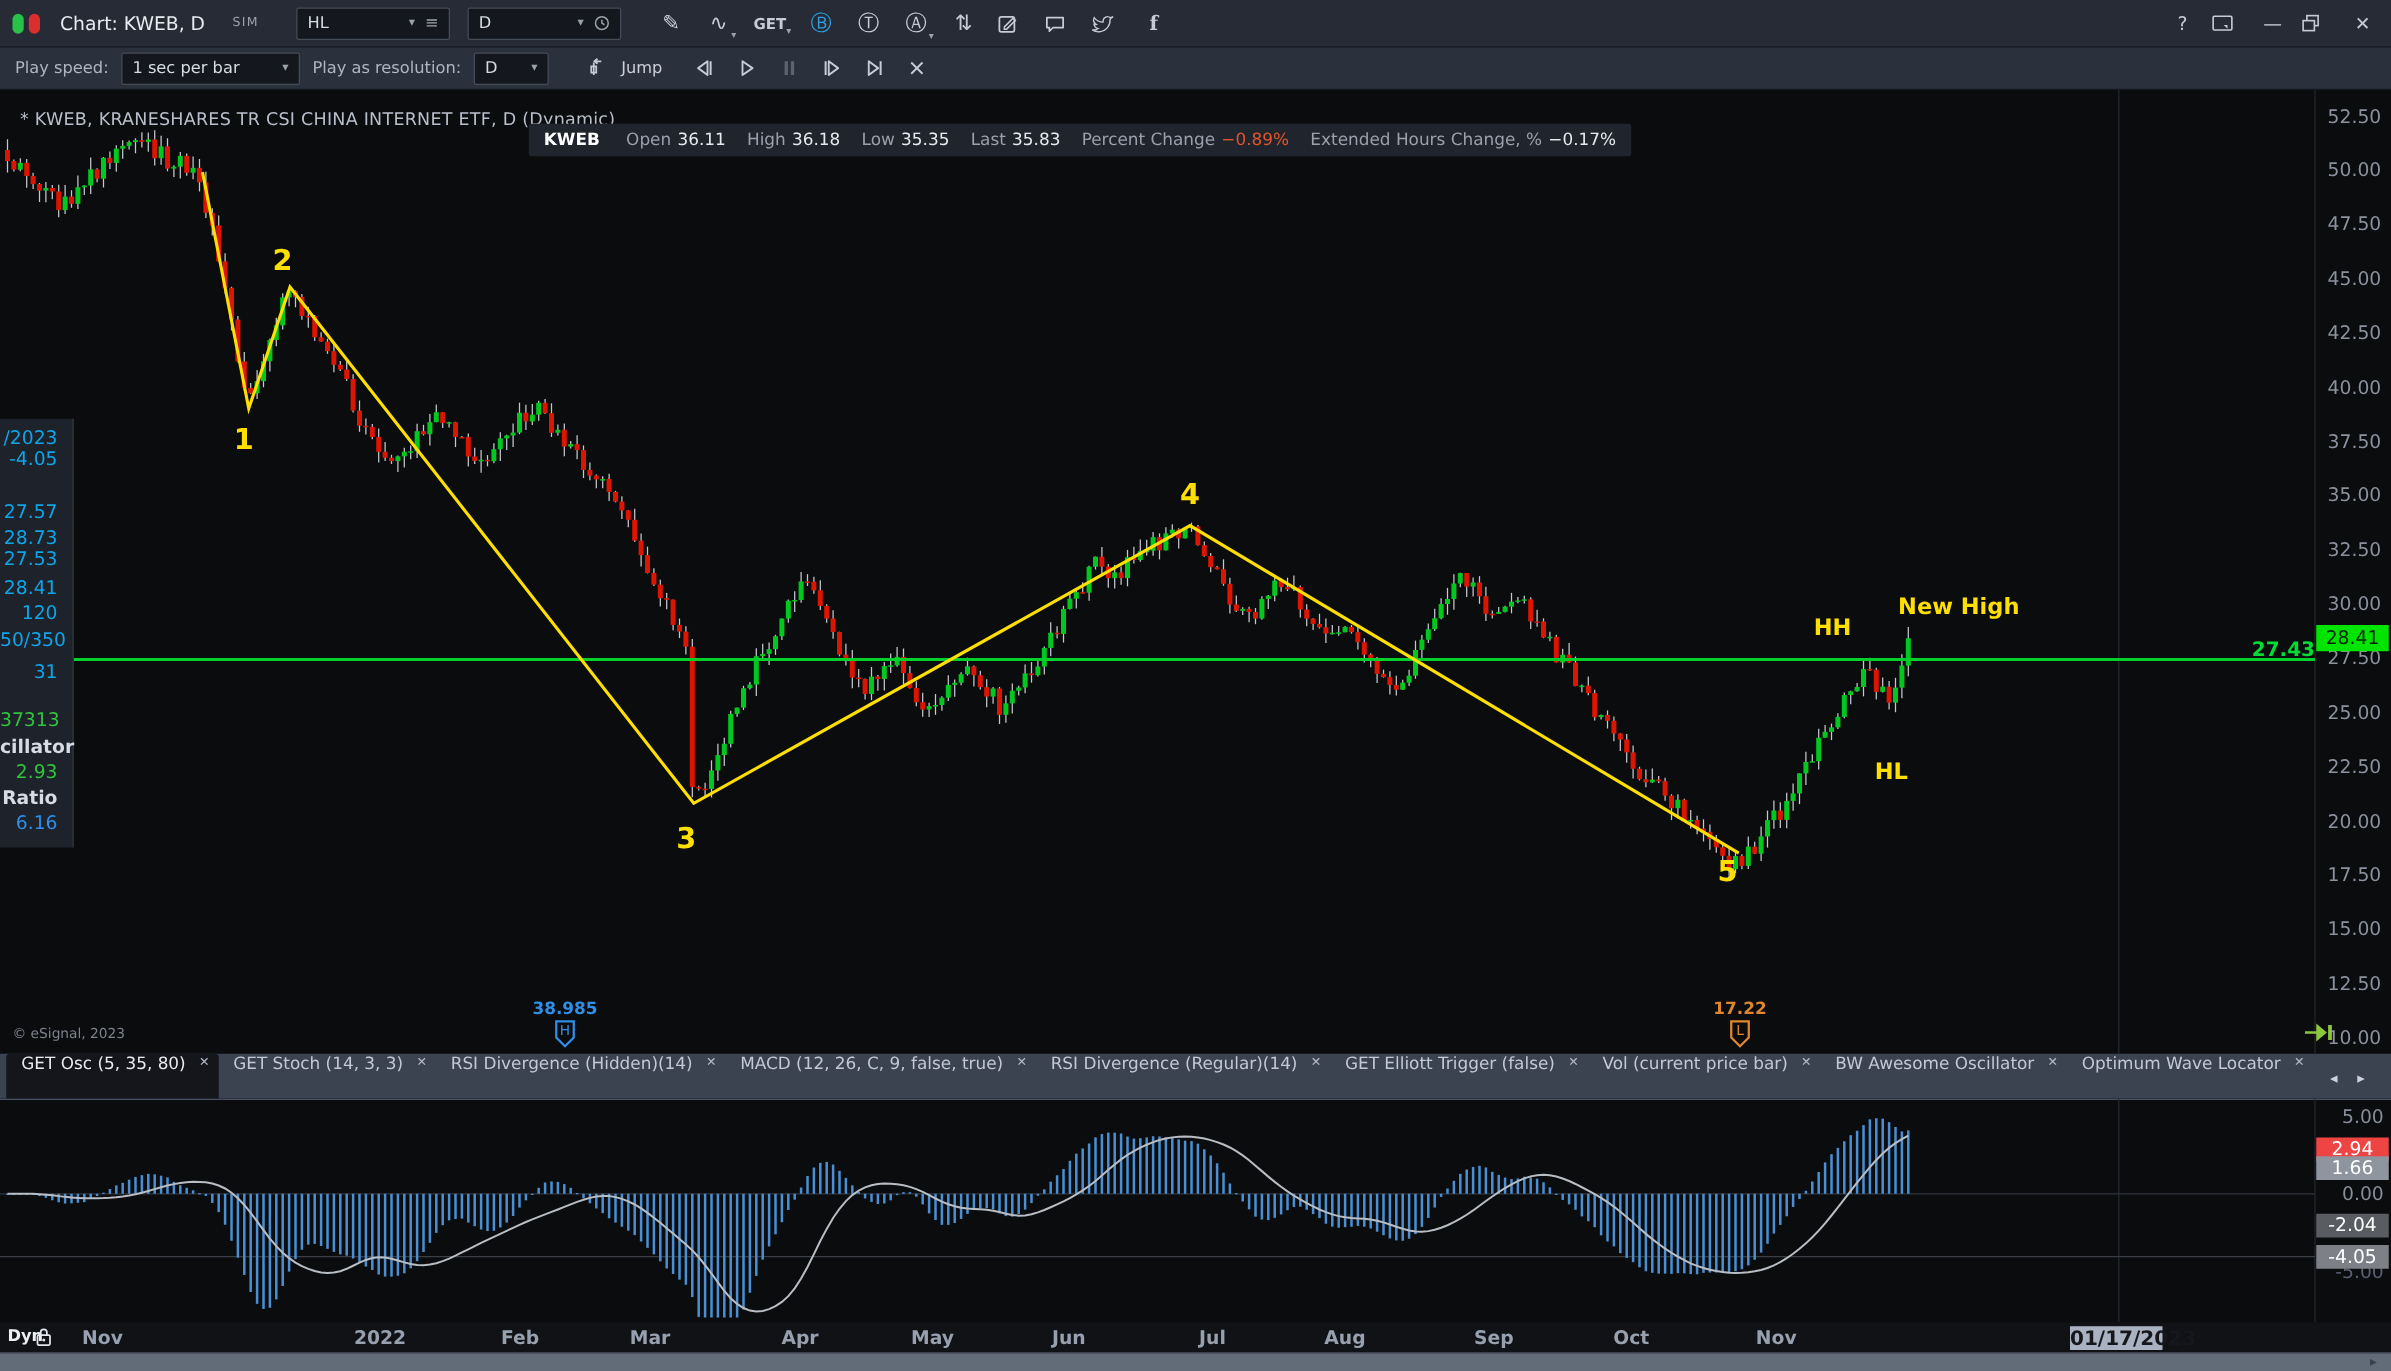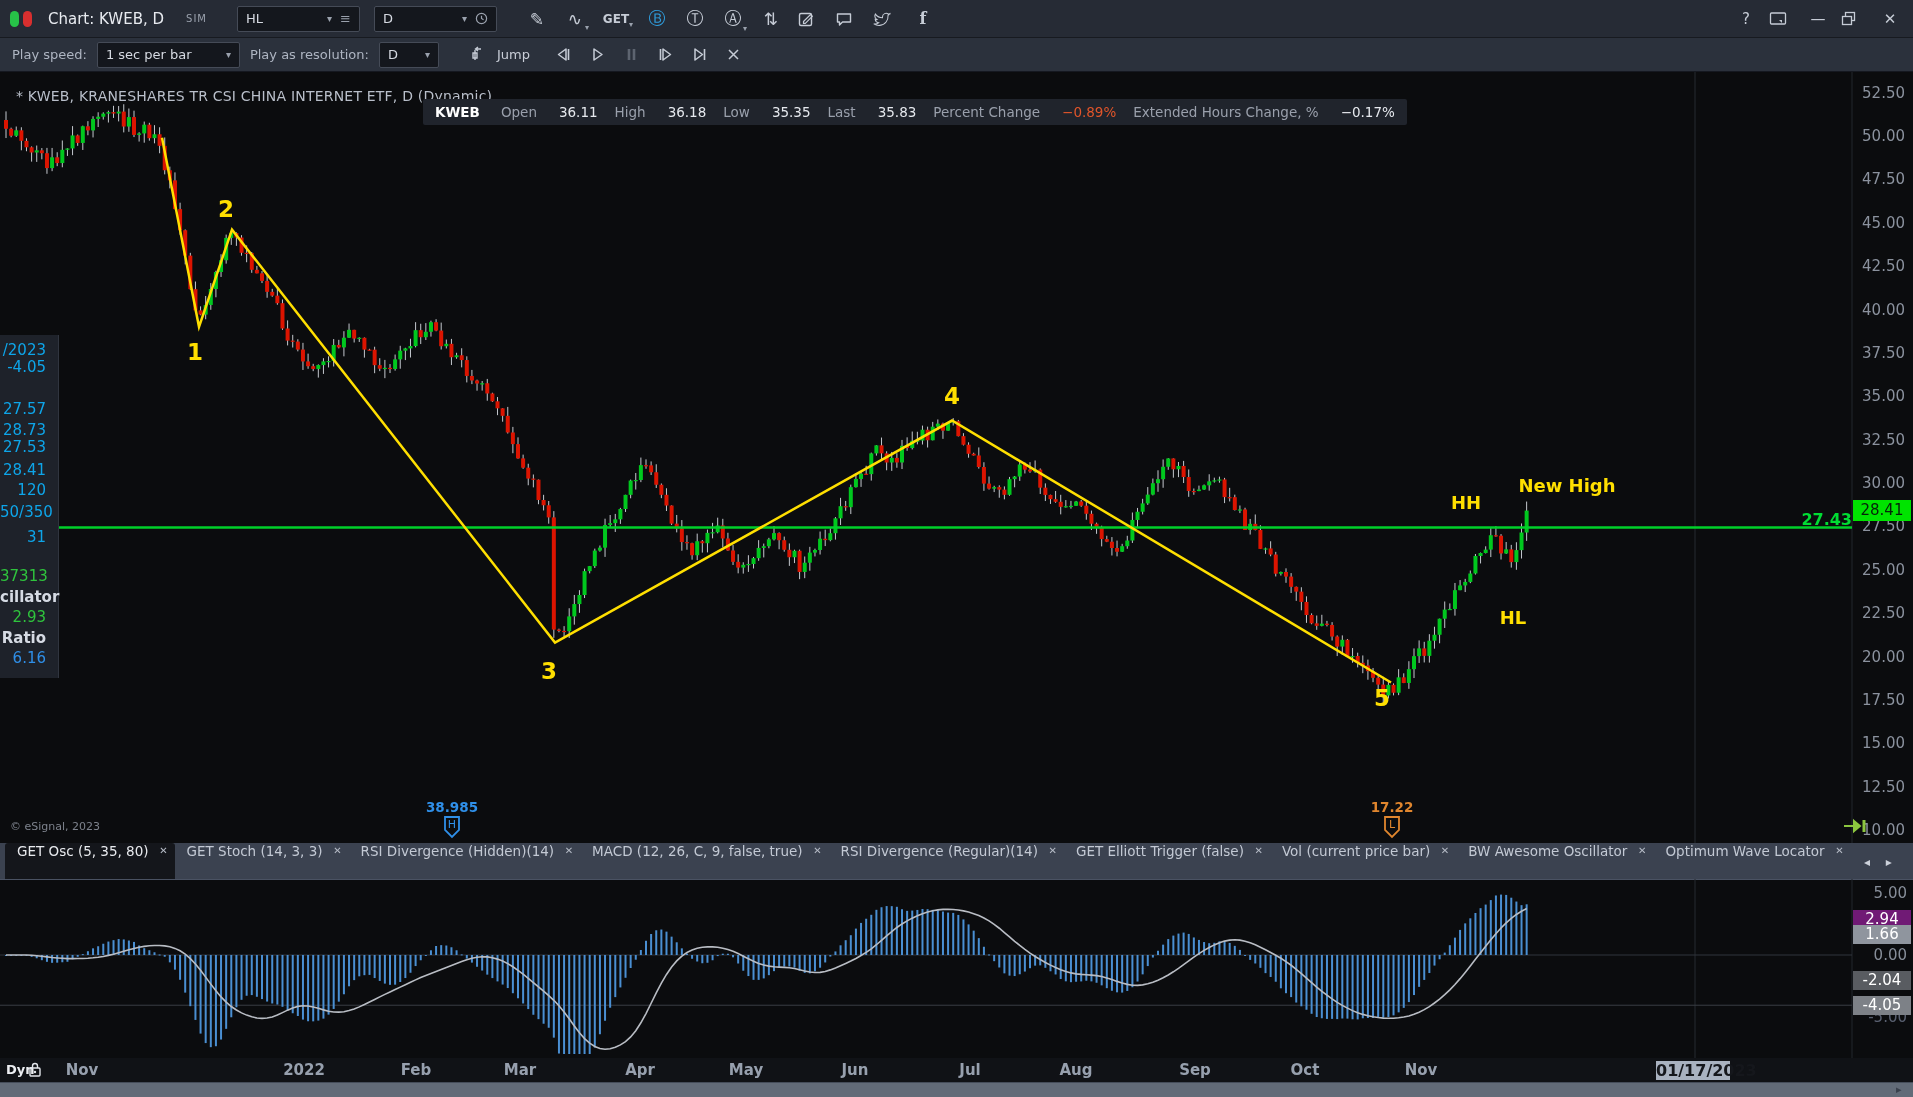--- a/index.html
+++ b/index.html
@@ -29,21 +29,21 @@
   .winctl{color:#c6ccd6;font-size:15px;width:26px;text-align:center}
   
   .tb2label{color:#aeb5c2}
   .playbtn{display:flex;align-items:center;justify-content:center;width:24px;height:24px}
   
   #symtitle{left:16px;top:88px;font-size:14px;color:#b9bfca;letter-spacing:.2px}
   #infobar{left:423px;top:99px;height:26px;background:#20242c;border-radius:2px;display:flex;
            align-items:center;padding:0 12px;font-size:13.5px;gap:17px;white-space:nowrap}
   #infobar .sym{color:#fff;font-weight:bold;margin-right:4px}
   #infobar .lbl{color:#9aa0ac}
-  #infobar .val{color:#e6e9ee;margin-left:22px}
+  #infobar .val{color:#e6e9ee;margin-left:5px}
   #infobar .neg{color:#e0552a}
   #leftpanel{left:0;top:335px;width:58px;height:343px;background:#1e222a;border-right:1px solid #30353f}
   .ldc{left:0;width:46px;text-align:right;font-size:15px;color:#0ea5e9;white-space:nowrap}
   .ldc.green{color:#2fc43d}.ldc.blue{color:#2f8fe8}.ldc.bold{color:#d6dbe4;font-weight:bold}
   .yaxis{right:8px;width:60px;text-align:right;font-size:15px;color:#8b929e}
   .wave{color:#ffdf00;font-weight:bold;font-size:23px;text-align:center;width:26px}
   .anno{color:#ffdf00;font-weight:bold;font-size:18px;text-align:center;white-space:nowrap}
   #pxline-label{right:61px;width:70px;text-align:right;font-size:16px;font-weight:bold;color:#00dd33;top:510px}
   #lastbox{right:2px;top:500px;width:58px;height:21px;background:#00e400;color:#06230a;font-size:15px;
            text-align:center;line-height:21px}
@@ -1233,21 +1233,21 @@
         <rect x="1515.4" y="22.550538279496678" width="2" height="53.44946172050332" fill="#4a8fd2"></rect>
         <rect x="1520.52" y="26.154348543276754" width="2" height="49.845651456723246" fill="#4a8fd2"></rect>
         <rect x="1525.64" y="25.315796668046595" width="2" height="50.684203331953405" fill="#4a8fd2"></rect>
       </g>
       <polyline points="6,76 11.120000000000001,76 16.240000000000002,76 21.36,76 26.48,76 31.6,76.31050611022432 36.72,76.73311630551926 41.84,77.28976874922672 46.96,77.90454900595155 52.08,78.49559859214814 57.2,78.96508767155707 62.32,79.3226738122405 67.44,79.58738634527472 72.56,79.63349492224273 77.68,79.51094707814998 82.8,79.45342552896864 87.92,79.20139110169235 93.04,78.75697401030082 98.16,78.17373797147711 103.28,77.42347679434079 108.4,76.40316859892917 113.52,75.19489427439305 118.64,73.7860343920857 123.76,72.29423370704436 128.88,70.80859495177054 134,69.42567610821918 139.12,68.30647069480288 144.24,67.40205155359806 149.36,66.80089284782466 154.48,66.49871745326949 159.6,66.52259842009822 164.72,66.89220073811818 169.84,67.82704125125797 174.96,69.38927483442646 180.08,71.79190670823041 185.20000000000002,75.19620816874188 190.32,79.59931316659193 195.44,84.99183555014311 200.56,91.26873163655107 205.68,98.10506972662319 210.8,105.12127859145603 215.92000000000002,111.8385135553306 221.04,117.92843482207715 226.16,123.17051694418993 231.28,127.50515944218064 236.4,131.0248983455233 241.52,133.89497426846384 246.64000000000001,136.12127440332682 251.76,137.81471069853785 256.88,138.94799853631648 262,139.37855511293068 267.12,139.0689649915838 272.24,137.97154939402049 277.36,136.03437241220442 282.48,133.61731283727866 287.6,131.15068642856627 292.72,128.95234121696691 297.84000000000003,127.38132087479732 302.96,126.76437329635195 308.08,127.02912838213393 313.2,127.96638468894216 318.32,129.3514774436929 323.44,130.8770353907521 328.56,132.1800004116081 333.68,132.9914733993997 338.8,133.1632038414917 343.92,132.67800088781723 349.04,131.53114562343467 354.16,129.90368293090037 359.28000000000003,127.8692594008329 364.40000000000003,125.53798160265715 369.52,122.98215431091828 374.64,120.45415538739027 379.76,117.87728150310211 384.88,115.3680168642338 390,112.93424478244867 395.12,110.53921882435245 400.24,108.0972157805544 405.36,105.65784020109767 410.48,103.24469384557679 415.6,100.87094755230585 420.72,98.60411801898545 425.84000000000003,96.52852955145849 430.96000000000004,94.53907992626486 436.08,92.51899965260573 441.2,90.51545117779014 446.32,88.55495190708793 451.44,86.50117122271266 456.56,84.45652981261819 461.68,82.50910907430955 466.8,80.75764828270601 471.92,79.28816461893122 477.04,78.27218441694717 482.16,77.7719343699589 487.28000000000003,77.89752767429182 492.40000000000003,78.6996487891227 497.52,80.10840777069542 502.64,82.06844992162691 507.76,84.58589304026677 512.88,87.73328681083933 518,91.27568094929336 523.12,95.1397380593629 528.24,99.26059186952222 533.36,103.56088973520563 538.48,107.87701404734604 543.6,112.22102716405162 548.72,116.56396258717419 553.84,121.28948745075857 558.96,126.82231556290091 564.08,133.04384432095569 569.2,139.81891828318643 574.32,146.94784525466957 579.44,153.77746960649057 584.5600000000001,159.59444763318487 589.6800000000001,164.1483734945643 594.8000000000001,167.43290340699014 599.92,169.4838324522458 605.04,170.26127893853177 610.16,169.7908760203308 615.28,168.32199268497578 620.4,165.90228447413227 625.52,162.57041620651376 630.64,157.9278538871031 635.76,151.67382764004407 640.88,143.81049281159676 646,134.54859543707147 651.12,124.26036290094967 656.24,113.81308144347815 661.36,104.0941925654987 666.48,95.43470243199673 671.6,88.04170958723013 676.72,81.91237674498726 681.84,77.08630935093133 686.96,73.47660470617048 692.08,70.92059891674668 697.2,69.19171465960883 702.32,68.22115082375461 707.44,67.8718346188379 712.5600000000001,67.90739883355904 717.6800000000001,68.31292249541198 722.8000000000001,69.17402622559518 727.92,70.48935640997323 733.04,72.29288900106857 738.16,74.55838693335153 743.28,77.1650391169194 748.4,79.79236204655797 753.52,82.29679446182197 758.64,84.40095156044343 763.76,86.05612923778227 768.88,87.14883816134949 774,87.79228403119093 779.12,88.10772577846426 784.24,88.36123079340032 789.36,88.77782377629474 794.48,89.54153617670366 799.6,90.67636919004096 804.72,91.95117186162499 809.84,93.01734569613008 814.96,93.53599129544914 820.08,93.33500499628776 825.2,92.42852998247528 830.32,90.87619116026434 835.44,88.9785554048356 840.5600000000001,86.77246482311843 845.6800000000001,84.44153890380998 850.8000000000001,82.0448868721804 855.9200000000001,79.42139597923268 861.04,76.5110441903578 866.16,73.32693184122132 871.28,69.81043081505591 876.4,65.75114861105831 881.52,61.37632468981246 886.64,56.892672739594374 891.76,52.550542628756936 896.88,48.48969505482186 902,44.94026616037564 907.12,41.892607061276664 912.24,39.16697576162543 917.36,36.80922189947897 922.48,34.730040924543346 927.6,32.99412232700003 932.72,31.741925878493134 937.84,30.895626408512918 942.96,30.4154309918394 948.08,30.266330663022686 953.2,30.47027581069034 958.32,30.981406348698982 963.44,31.870665580237706 968.5600000000001,33.08706477644331 973.6800000000001,34.67685831246614 978.8000000000001,36.60385696225809 983.9200000000001,38.9974230379731 989.04,41.925466034211276 994.16,45.340648434909795 999.28,49.239203703053334 1004.4,53.518209334125785 1009.52,57.9053709007748 1014.64,62.29483827077276 1019.76,66.47665818987906 1024.88,70.40921821848981 1030,74.09702753642222 1035.1200000000001,77.48034185043237 1040.24,80.54382306303091 1045.3600000000001,83.43896071846562 1050.48,86.14727892854812 1055.6,88.57033121686447 1060.72,90.71767261264446 1065.84,92.50727827670413 1070.96,93.90794847171615 1076.08,94.85767576992164 1081.2,95.39535468219812 1086.32,95.73745656899739 1091.44,96.09223883217469 1096.56,96.65993461861748 1101.68,97.58028728462843 1106.8,98.91178422772857 1111.92,100.58607000457397 1117.04,102.38367705288394 1122.16,104.03471630587869 1127.28,105.34635919012693 1132.4,106.19874781755529 1137.52,106.36934248992382 1142.64,105.90544953203285 1147.76,104.83033571826925 1152.88,103.21732055783873 1158,101.17432222308095 1163.1200000000001,98.76696167466896 1168.24,95.94689103249762 1173.3600000000001,92.80061416290586 1178.48,89.34889978303958 1183.6000000000001,85.64325017469513 1188.72,81.85369374173503 1193.84,78.19516113558335 1198.96,74.68446723342495 1204.08,71.42402499947107 1209.2,68.48753178331131 1214.32,65.90537492824893 1219.44,63.70499661868286 1224.56,62.0904362492215 1229.68,61.11691318264781 1234.8,60.789286232015904 1239.92,61.13967978669422 1245.04,62.21529523381254 1250.16,63.83708296925832 1255.28,65.83017096801822 1260.4,68.18088878540881 1265.52,70.794925054069 1270.64,73.43043635317132 1275.76,76.21753185861104 1280.88,79.30255392073913 1286,82.6355280695153 1291.1200000000001,86.255661645022 1296.24,90.33599561258745 1301.3600000000001,94.6347626376502 1306.48,99.08879406918686 1311.6000000000001,103.61864922696276 1316.72,108.09292158505352 1321.84,112.29495236457294 1326.96,116.22947117917184 1332.08,119.92219965408518 1337.2,123.33868313068041 1342.32,126.36340477765117 1347.44,129.14034096328476 1352.56,131.6424099383663 1357.68,133.71579296393386 1362.8,135.38692848942912 1367.92,136.78239866440805 1373.04,137.8114767198294 1378.16,138.5771866246662 1383.28,139.10880699045111 1388.4,139.31956176012955 1393.52,139.2097847418888 1398.64,138.81718877862605 1403.76,138.07826454971286 1408.88,136.9585660854917 1414,135.35431412942722 1419.1200000000001,133.24415145142564 1424.24,130.66390505831203 1429.3600000000001,127.58069793510623 1434.48,123.99074302985483 1439.6000000000001,120.05727647031961 1444.72,115.69497874607538 1449.84,110.84129977006744 1454.96,105.49648680482736 1460.08,99.64289485544887 1465.2,93.40257530580813 1470.32,86.93061204523336 1475.44,80.30538325001035 1480.56,73.65972770119916 1485.68,67.15899568320182 1490.8,60.82833747780551 1495.92,54.735976375569734 1501.04,49.04667421886884 1506.16,43.8397552222135 1511.28,39.31544620083669 1516.4,35.46770649057604 1521.52,32.30482473764728 1526.64,29.580013171518587" fill="none" stroke="#b9bdc4" stroke-width="1.6"></polyline>
     </svg>
   <div id="oscaxis-items">
       <div class="abs oscax" style="top: 884px;">5.00</div>
       <div class="abs oscax" style="top: 946px;">0.00</div>
       <div class="abs oscax dim" style="top: 1008px;">-5.00</div>
-      <div class="abs oscbox" style="background: #701a75; top: 909.544px;">2.94</div>
+      <div class="abs oscbox" style="background: #ef4444; top: 909.544px;">2.94</div>
       <div class="abs oscbox" style="background: rgb(143, 149, 158); top: 925.416px;">1.66</div>
       <div class="abs oscbox" style="background: rgb(89, 92, 97); top: 971.296px;">-2.04</div>
       <div class="abs oscbox" style="background: rgb(125, 129, 135); top: 996.22px;">-4.05</div>
     </div>
 
   <div class="abs" id="timeaxis"></div>
   <div class="abs" id="dyn">Dyn</div>
   <div class="abs" style="left:28px;top:1061px">
     <svg width="14" height="17" viewBox="0 0 14 17">
         <rect x="2" y="7" width="10" height="8" rx="1" fill="none" stroke="#e3e6ec" stroke-width="1.4"></rect>

